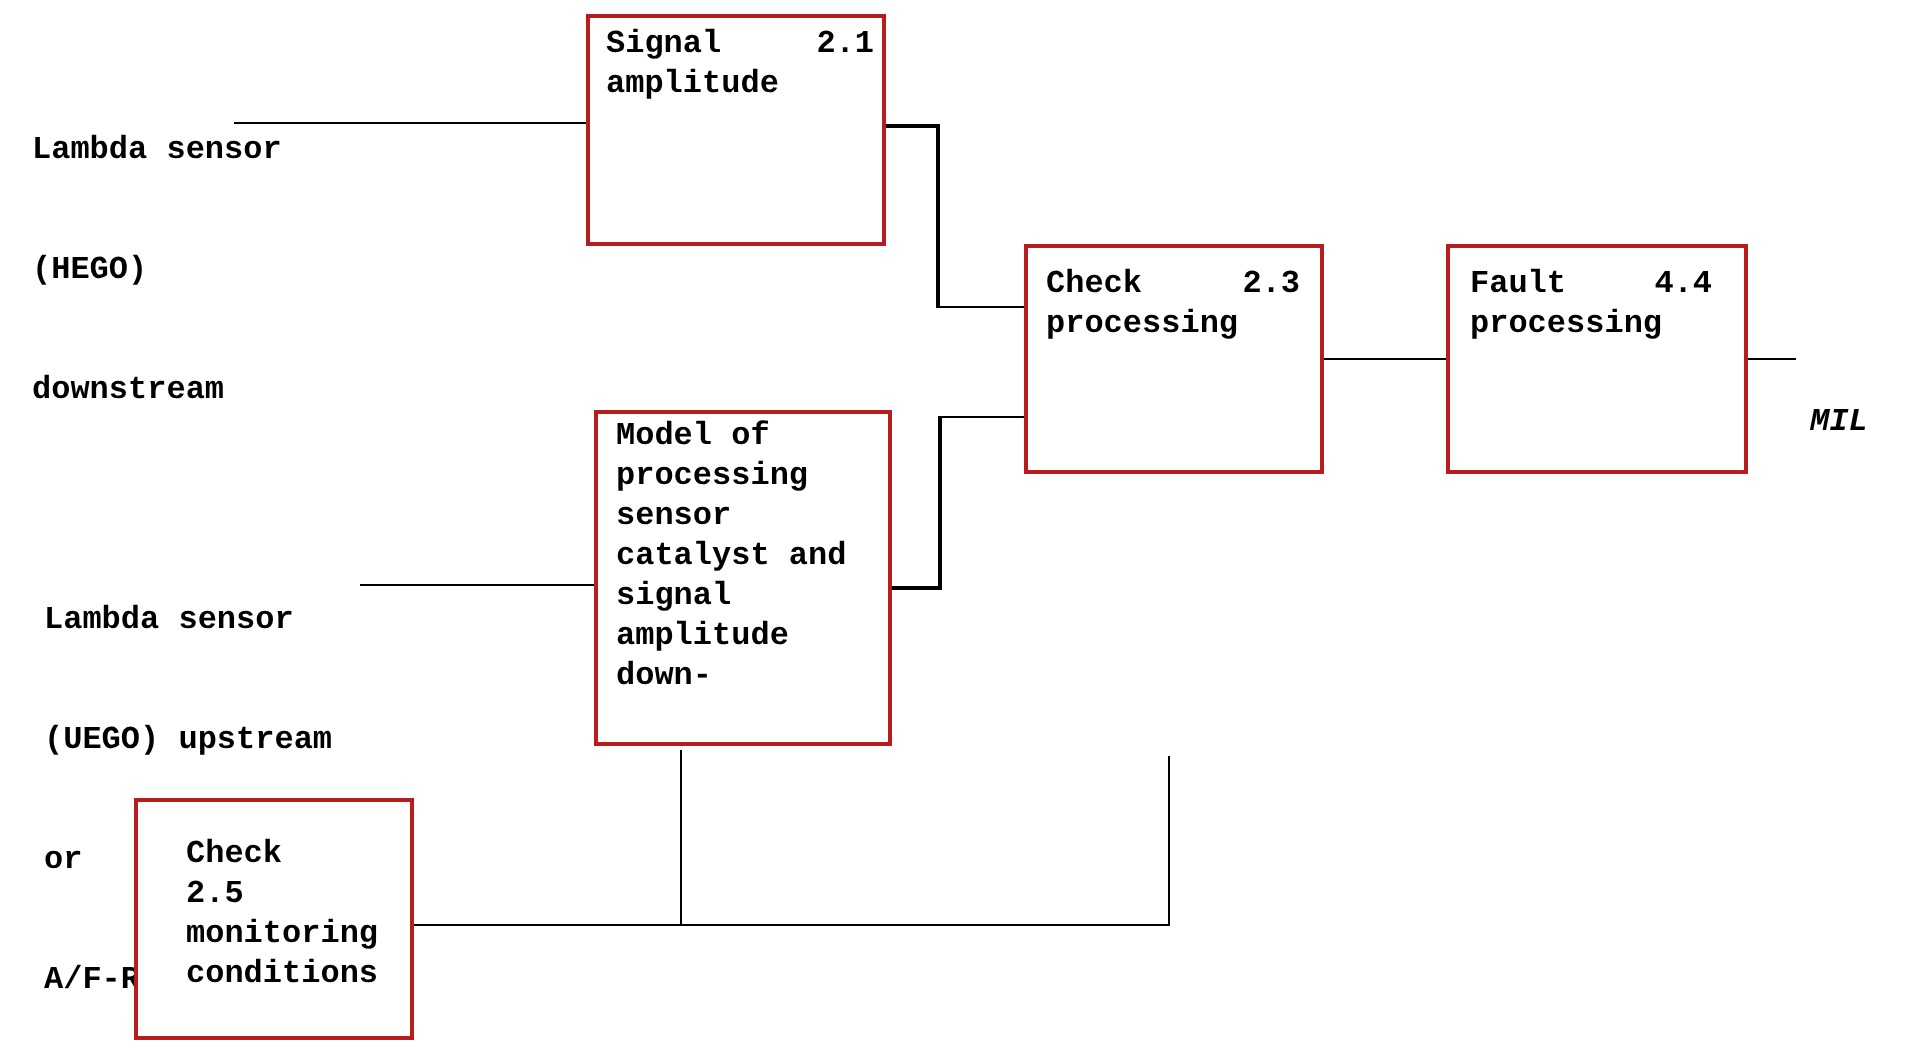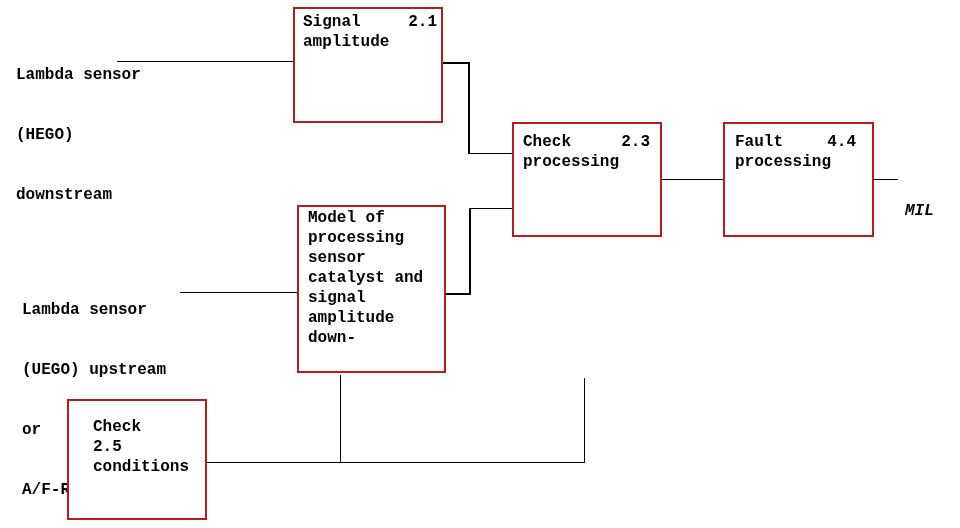--- a/index.html
+++ b/index.html
@@ -77,20 +77,21 @@
     <div class="row">
       <span class="tl">Fault</span>
       <span class="tl">4.4</span>
     </div>
     <div class="tl">processing</div>
   </div>
 
   <div class="box" style="left:67px;top:399px;width:140px;height:121px;padding:16px 2px 0 24px;">
     <div class="tl">Check</div>
     <div class="tl">2.5</div>
+    <div class="tl">monitoring</div>
     <div class="tl">conditions</div>
   </div>
 
   <div class="line" style="left:117px;top:61px;width:176px;height:1px;"></div>
 
   <div class="line" style="left:443px;top:62px;width:27px;height:2px;"></div>
   <div class="line" style="left:468px;top:62px;width:2px;height:92px;"></div>
   <div class="line" style="left:468px;top:153px;width:44px;height:1px;"></div>
 
   <div class="line" style="left:180px;top:292px;width:117px;height:1px;"></div>

